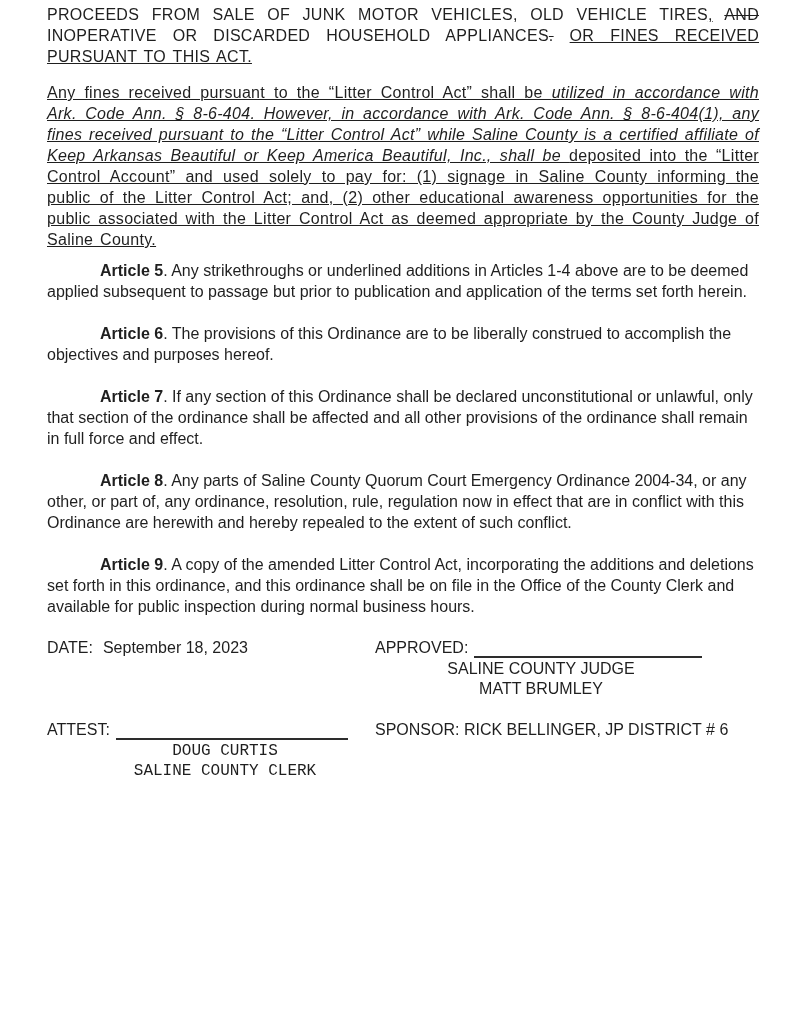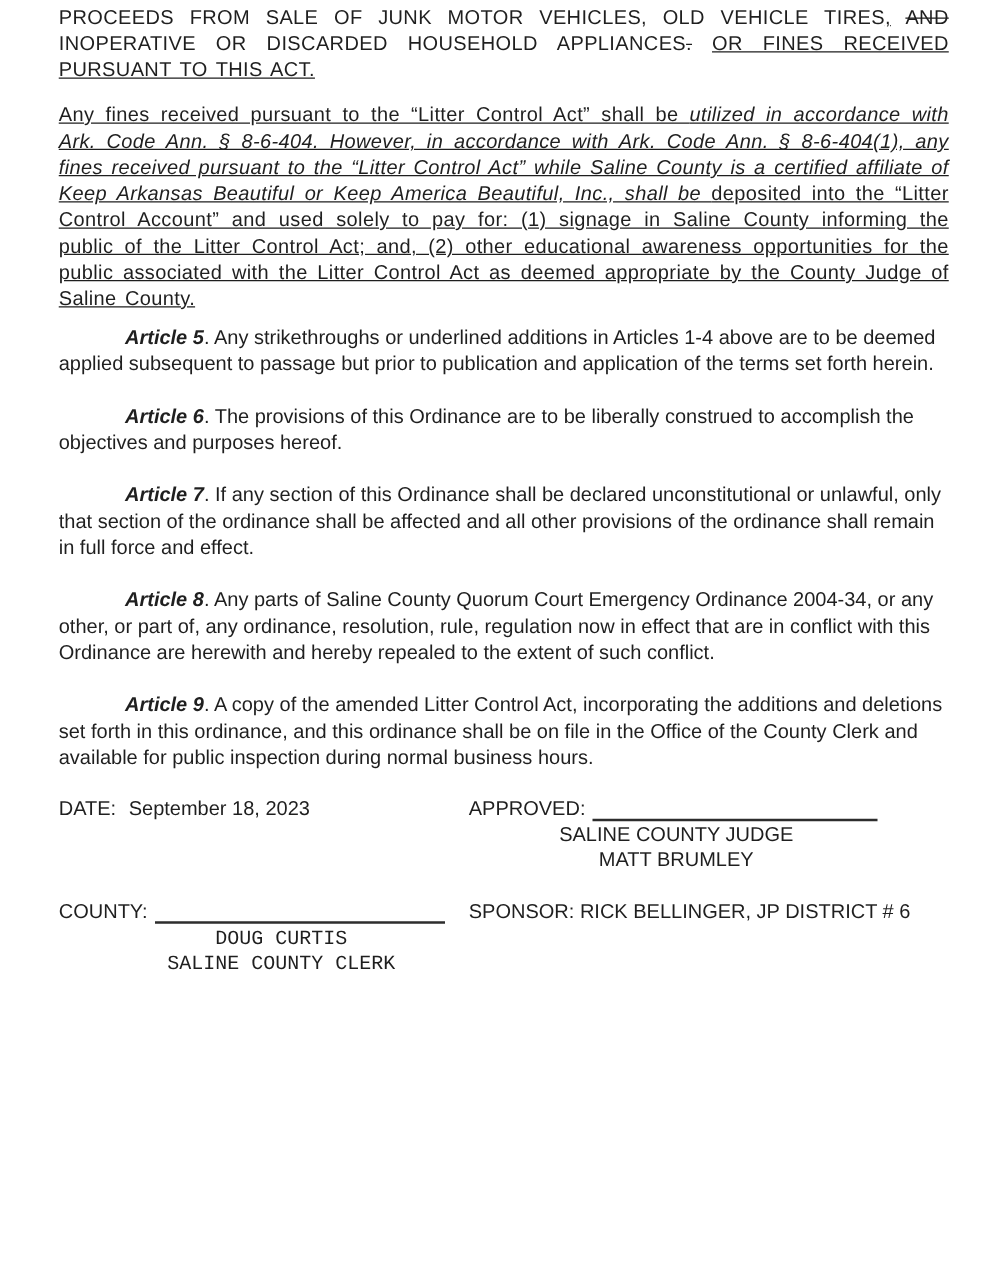--- a/index.html
+++ b/index.html
@@ -33,21 +33,21 @@
   .fines { margin-bottom: 10px; }
   .article {
     text-indent: 53px;
     margin-bottom: 21px;
     text-align: left;
   }
   .article.last { margin-bottom: 13px; }
   .u  { text-decoration: underline; }
   .i  { font-style: italic; }
   .strike { text-decoration: line-through; }
-  .bold { font-weight: bold; font-style: italic; }
+  .bold { font-weight: bold; }
 
   .sigrow {
     display: flex;
     font-size: 16px;
     line-height: 21px;
     align-items: baseline;
     margin-top: 20px;
   }
   .leftcol  { width: 328px; flex: none; }
   .rightcol { flex: 1; }
@@ -122,21 +122,21 @@
       <div class="leftcol"><span>DATE:</span><span class="date-val">September 18, 2023</span></div>
       <div class="rightcol"><span>APPROVED:</span><span class="sigline approved-line"></span></div>
     </div>
 
     <div class="judge-block">
       <div>SALINE COUNTY JUDGE</div>
       <div>MATT BRUMLEY</div>
     </div>
 
     <div class="sigrow">
-      <div class="leftcol"><span>COUNTY:</span><span class="sigline attest-line"></span></div>
+      <div class="leftcol"><span>ATTEST:</span><span class="sigline attest-line"></span></div>
       <div class="rightcol"><span>SPONSOR: RICK BELLINGER, JP DISTRICT # 6</span></div>
     </div>
 
     <div class="clerk-block">
       <div>DOUG CURTIS</div>
       <div>SALINE COUNTY CLERK</div>
     </div>
 
   </div>
 

